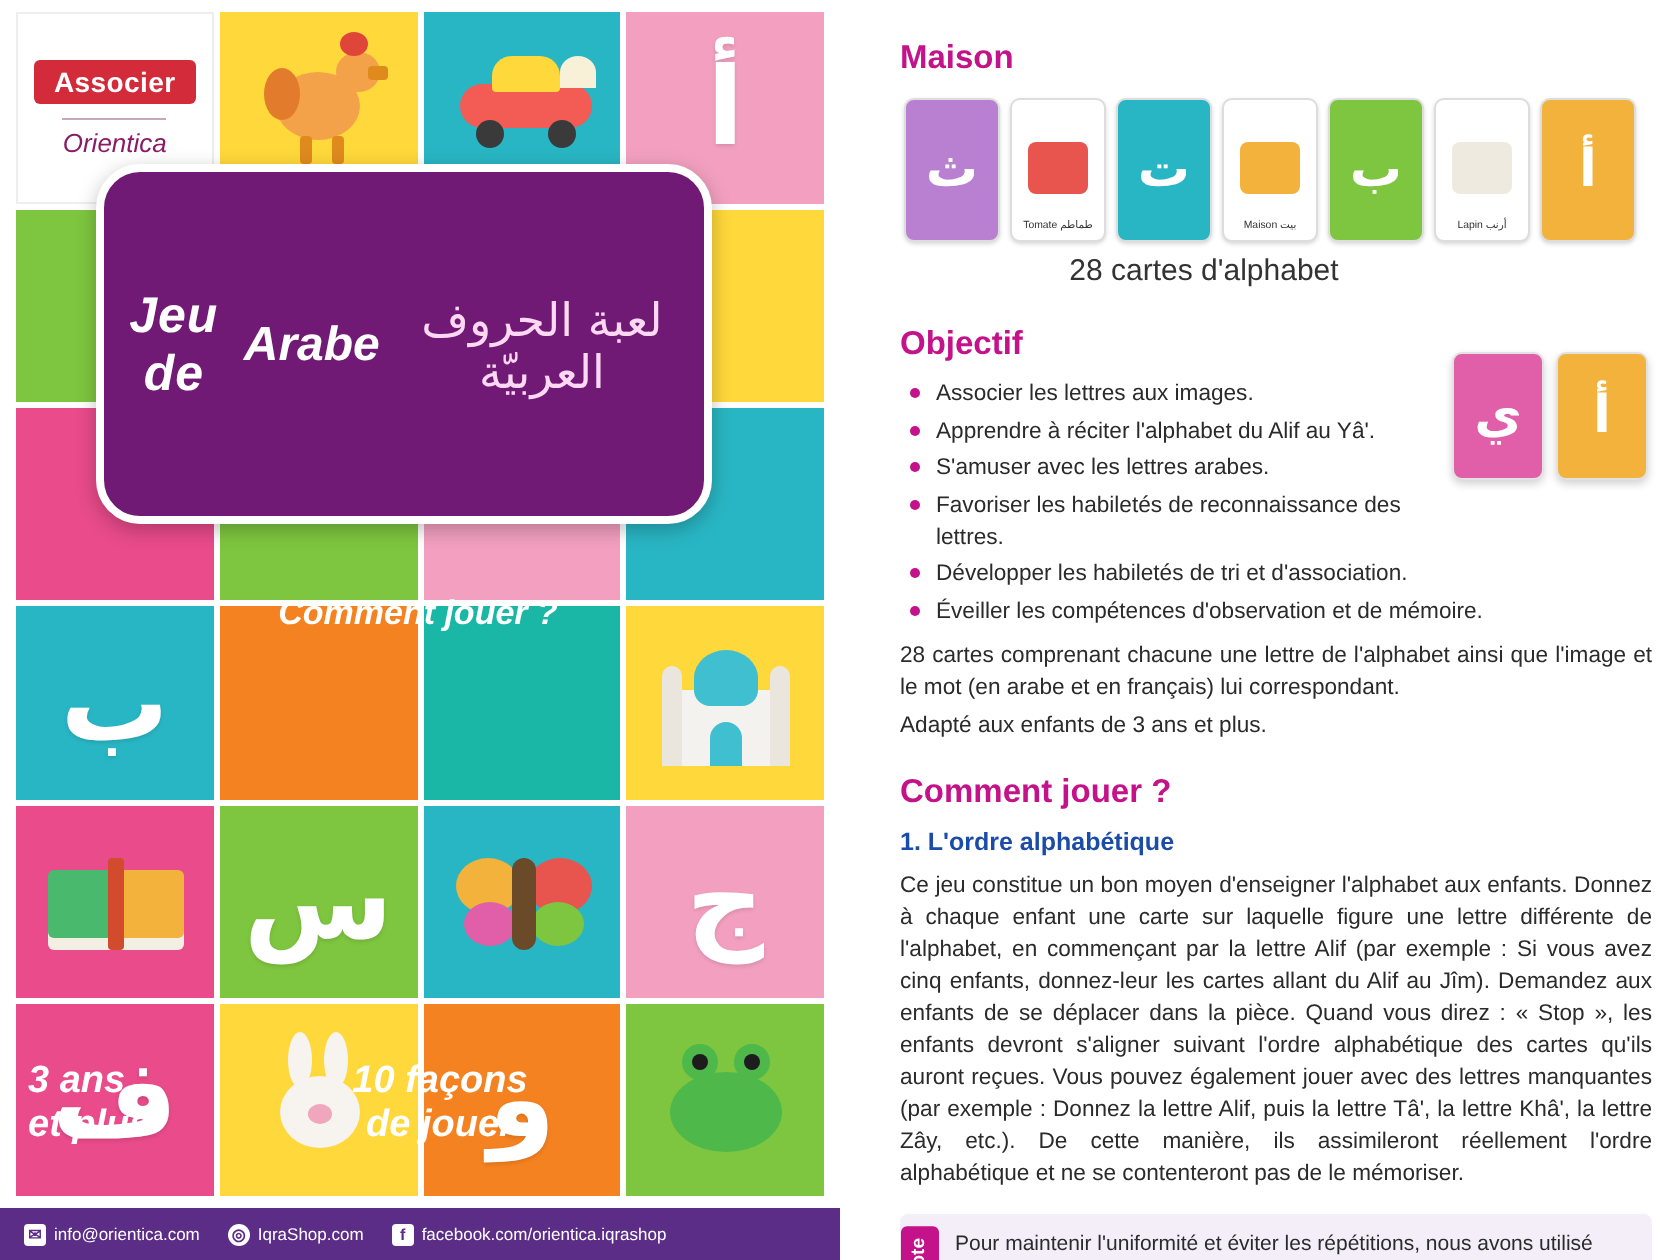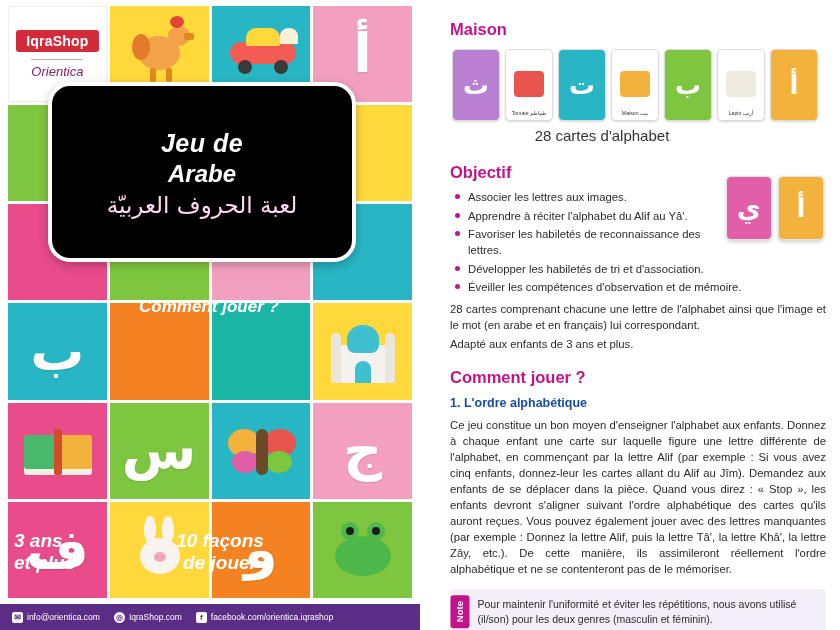--- a/index.html
+++ b/index.html
@@ -44,23 +44,23 @@
     padding:3px 10px;border-radius:3px;letter-spacing:.2px;
   }
   .logo-bot{
     color:#8a1c66;font-size:13px;font-style:italic;margin-top:7px;
     border-top:1px solid #c9a6c0;padding-top:4px;
   }
 
   
   .plaque{
     position:absolute;left:48px;top:82px;width:300px;height:172px;
-    background:#000000;border:4px solid #ffffff;border-radius:22px;
+    background:#701a75;border:4px solid #ffffff;border-radius:22px;
     box-shadow:0 3px 10px rgba(0,0,0,.25);
-    display:flex;flex-direction:column;align-items:center;justify-content:center;
+    display:flex;flex-direction:row;align-items:center;justify-content:center;
     color:#ffffff;text-align:center;
   }
   .t1{font-size:25px;font-style:italic;font-weight:bold;letter-spacing:.5px;margin-top:2px;}
   .t2{font-size:41px;font-style:italic;font-weight:bold;line-height:1;margin-top:-2px;}
   .t3{font-size:24px;font-style:italic;font-weight:bold;margin-top:2px;}
   .t4{font-family:"DejaVu Sans",sans-serif;font-size:23px;margin-top:4px;color:#ffd9f4;}
 
   .howto{
     position:absolute;left:104px;top:288px;width:210px;height:38px;
     display:flex;align-items:center;justify-content:center;
@@ -145,21 +145,21 @@
 </style>
 </head>
 <body>
 
 <div class="page">
 
   <div class="cover">
     <div class="grid">
 
       <div class="cell logo">
-        <div class="logo-top">IqraShop</div>
+        <div class="logo-top">Associer</div>
         <div class="logo-bot">Orientica</div>
       </div>
 
       <div class="cell" style="background:#ffd83b">
         <div class="art">
           <div class="blob" style="left:28px;top:30px;width:42px;height:34px;background:#f3a24a;"></div>
           <div class="blob" style="left:58px;top:20px;width:22px;height:20px;background:#f3a24a;"></div>
           <div class="blob" style="left:60px;top:10px;width:14px;height:12px;background:#e0453a;"></div>
           <div class="blob" style="left:74px;top:27px;width:10px;height:7px;background:#e08a1e;border-radius:2px;"></div>
           <div class="blob" style="left:22px;top:28px;width:18px;height:26px;background:#e27c2c;"></div>
@@ -315,20 +315,21 @@
       <div class="card" style="background:#f2b23c">
         <span class="cl">أ</span>
       </div>
     </div>
     <div class="cards-cap">28 cartes d'alphabet</div>
 
     <h2 class="sec2">Objectif</h2>
     <ul class="bul">
       <li>Associer les lettres aux images.</li>
       <li>Apprendre à réciter l'alphabet du Alif au Yâ'.</li>
+      <li>S'amuser avec les lettres arabes.</li>
       <li style="max-width:255px">Favoriser les habiletés de reconnaissance des lettres.</li>
       <li>Développer les habiletés de tri et d'association.</li>
       <li>Éveiller les compétences d'observation et de mémoire.</li>
     </ul>
 
     <p class="para">28 cartes comprenant chacune une lettre de l'alphabet ainsi que l'image et le mot (en arabe et en français) lui correspondant.</p>
     <p class="tight">Adapté aux enfants de 3 ans et plus.</p>
 
     <h2 class="sec2">Comment jouer ?</h2>
     <h3 class="sub">1. L'ordre alphabétique</h3>

